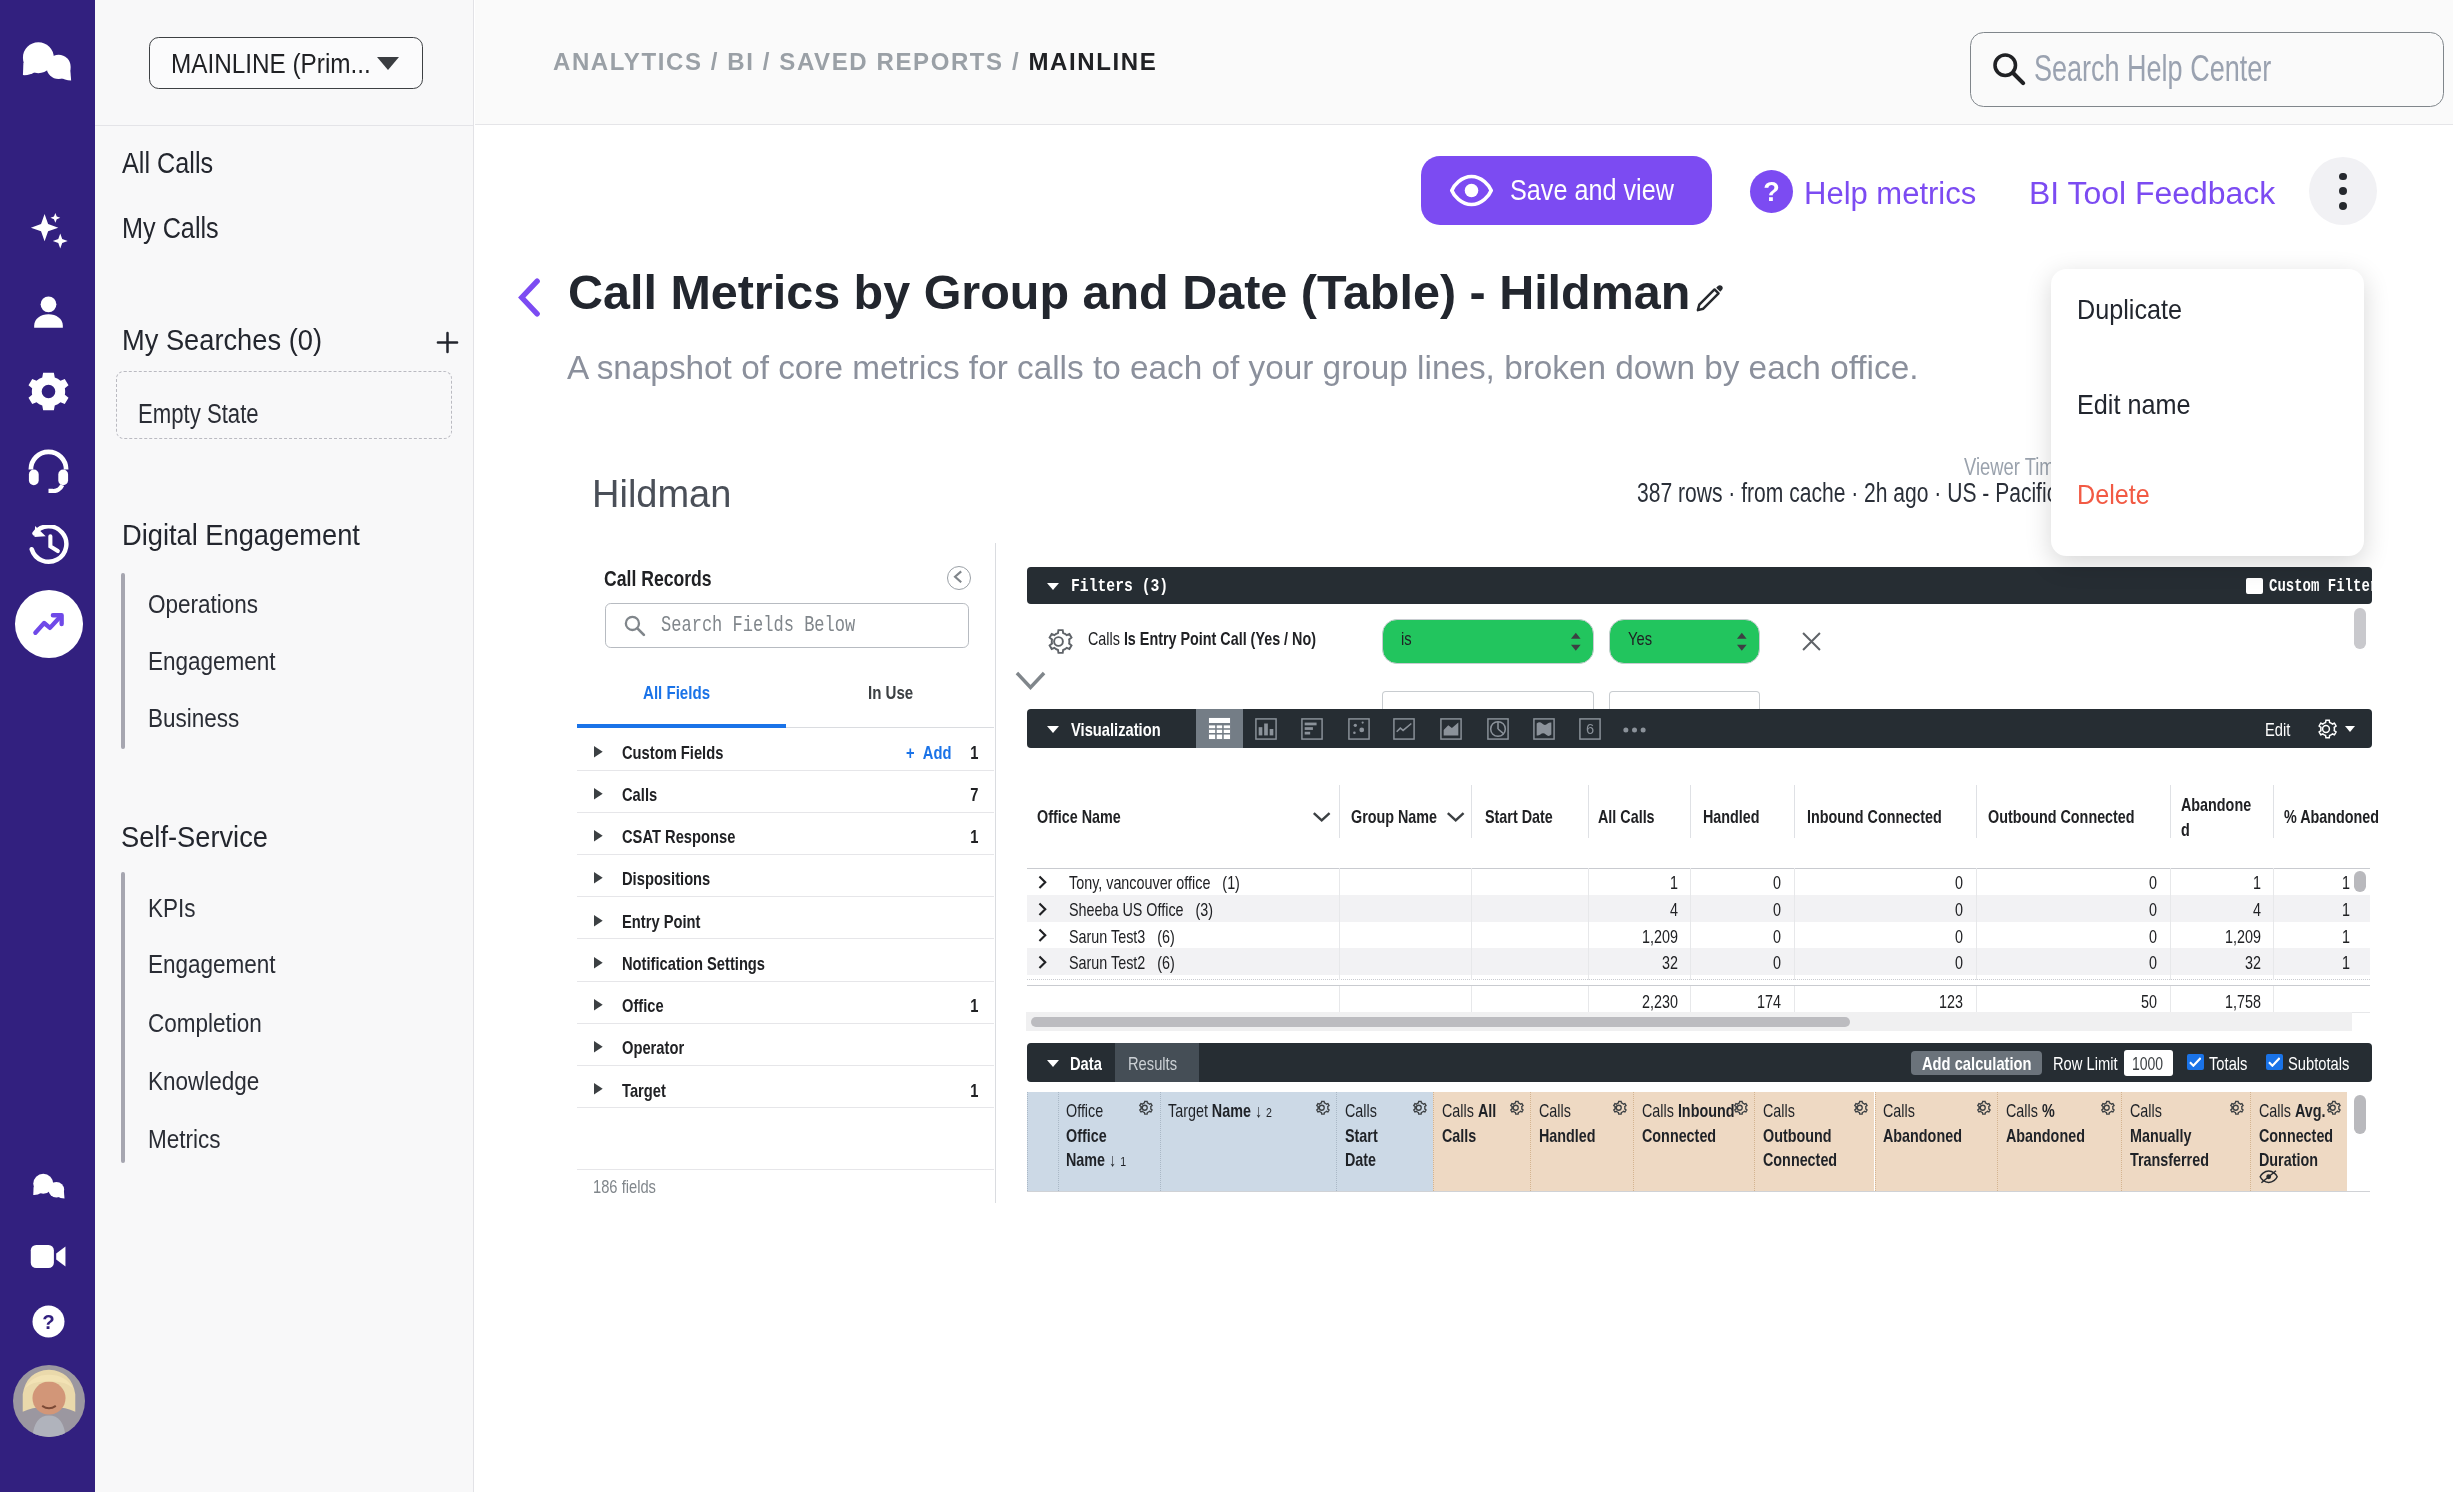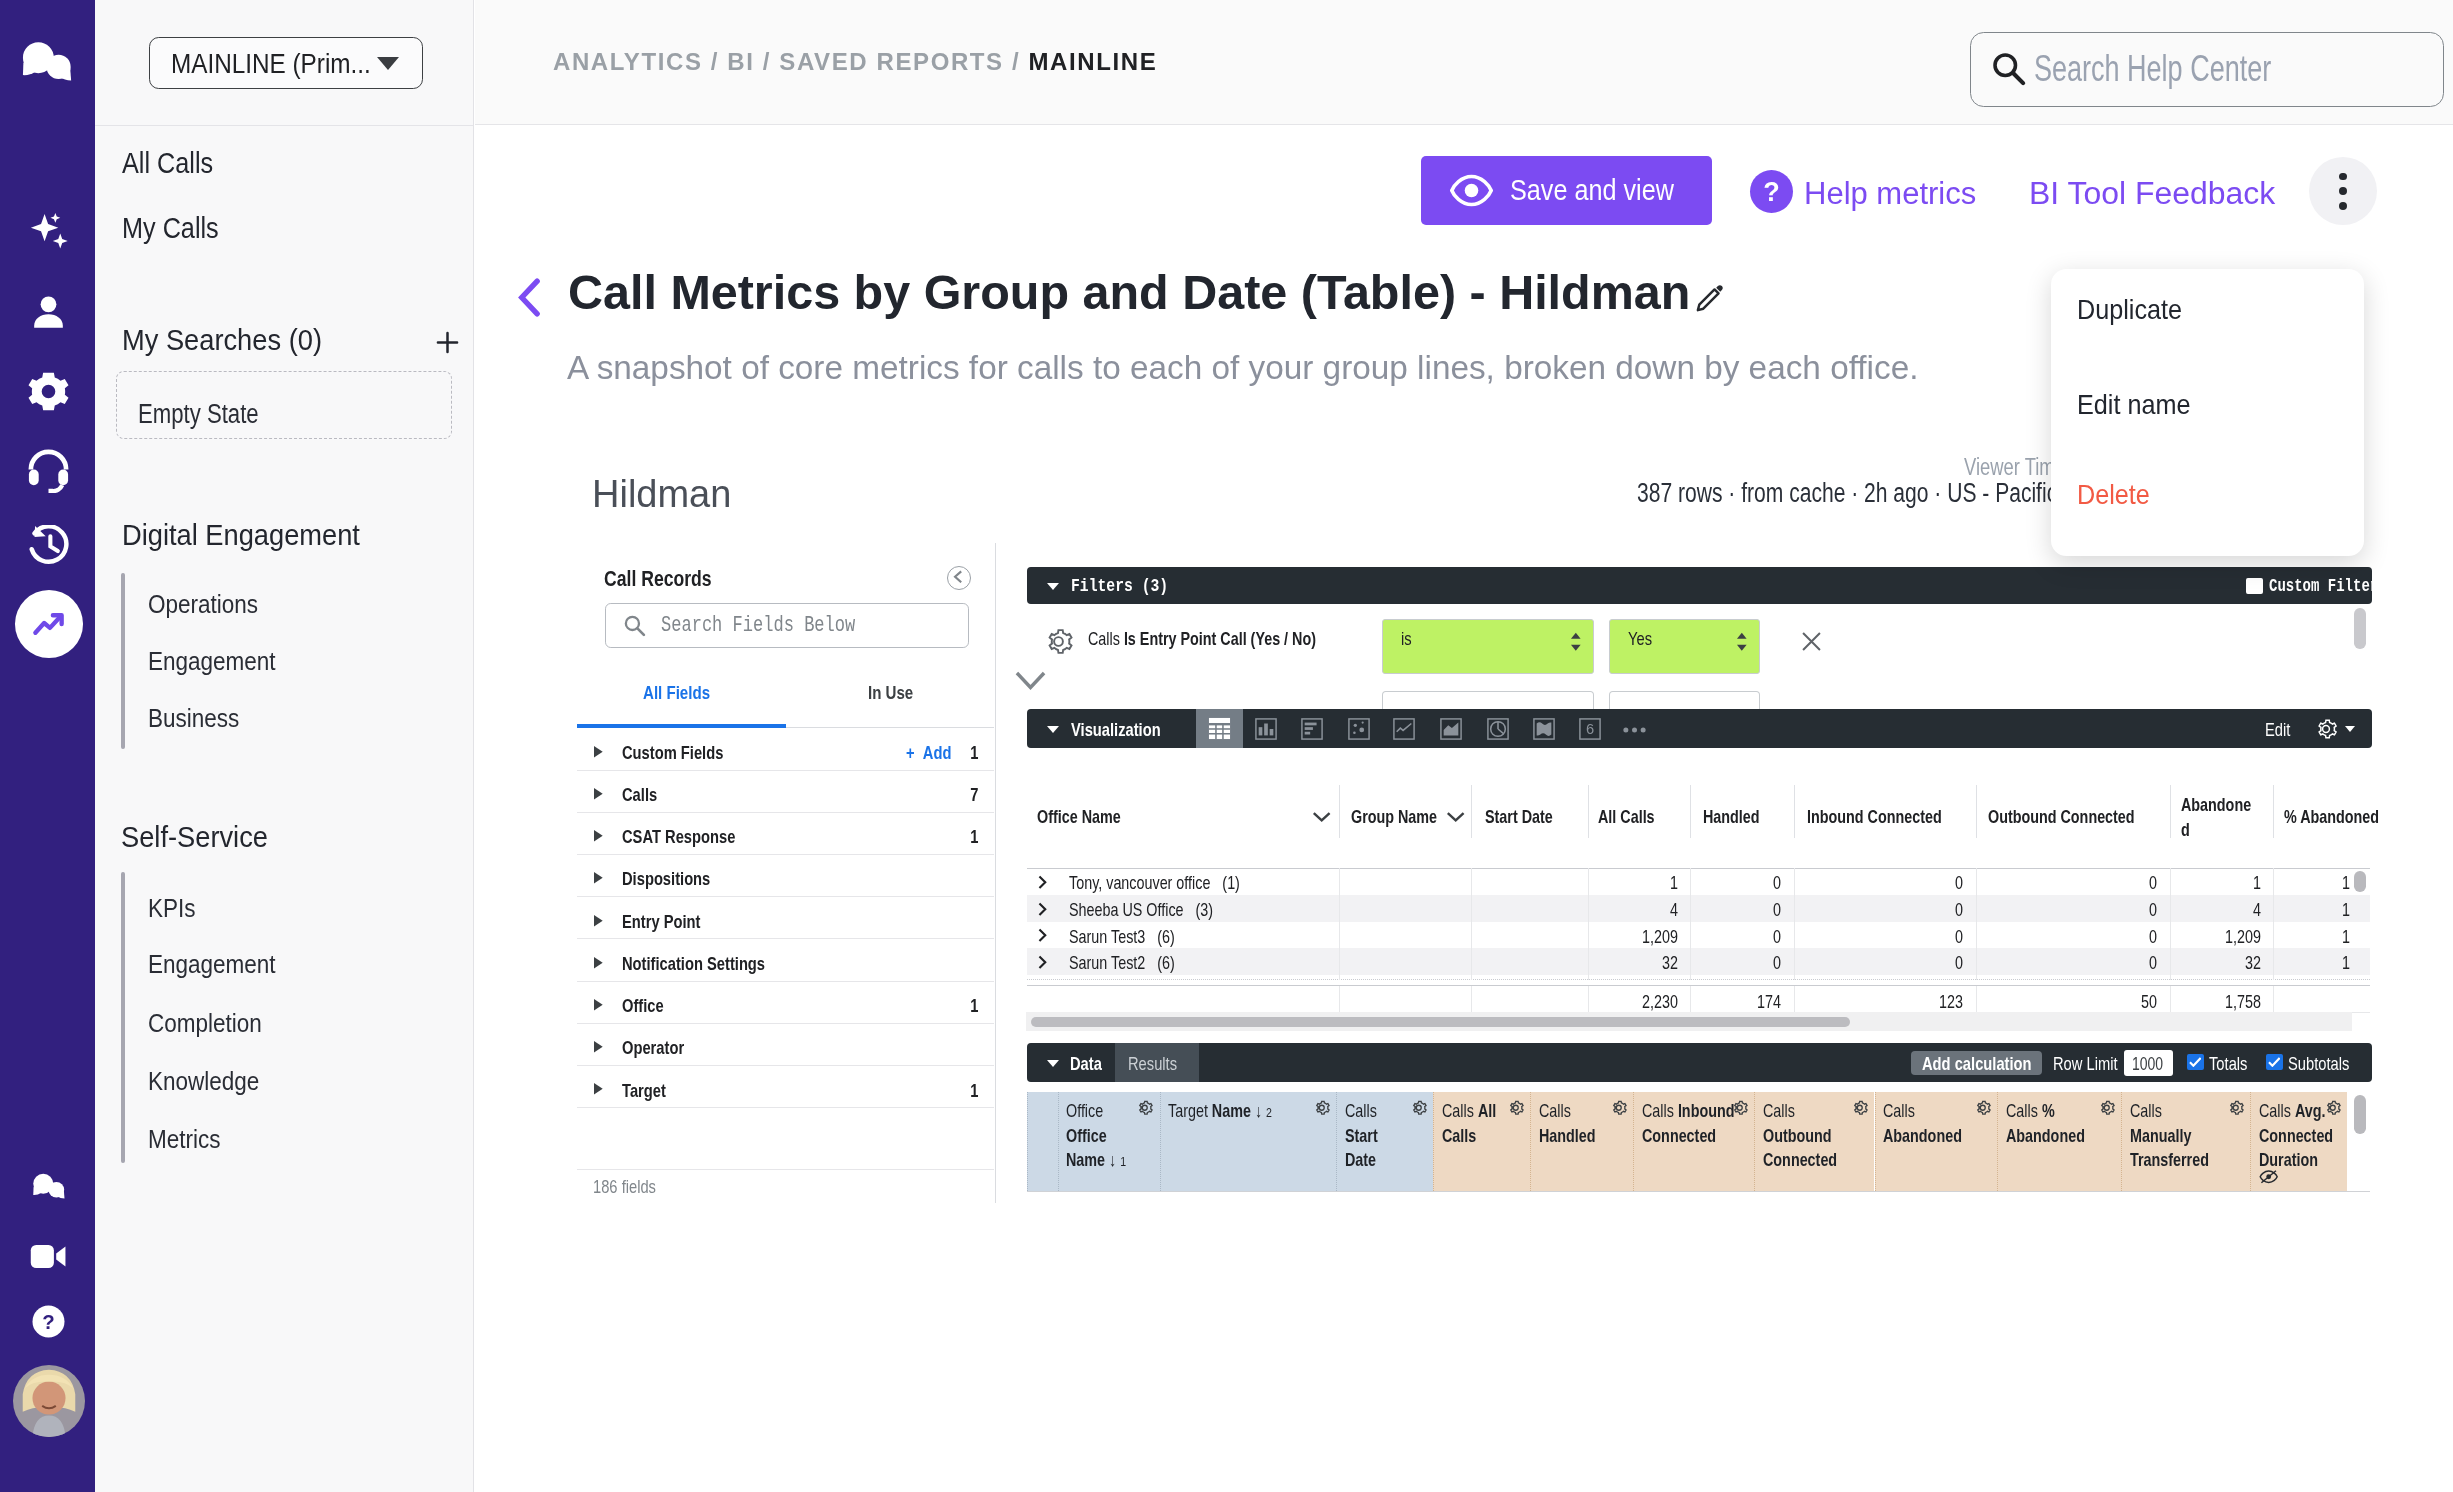--- a/index.html
+++ b/index.html
@@ -14,21 +14,21 @@
 #topbar { position:absolute; left:475px; top:0; width:1979px; height:125px; background:#fafafa; border-bottom:1px solid #e5e5e8; }
 
 .mainline { position:absolute; left:149px; top:37px; width:274px; height:52px; border:1.9px solid #3d4043; border-radius:9.7px; background:#fbfbfc; }
 .mainline span { position:absolute; left:21.3px; top:10.7px; font-size:27px; color:#202124; transform:scaleX(.9); transform-origin:0 0; white-space:nowrap; }
 .mainline .car { position:absolute; right:23px; top:19.4px; width:0; height:0; border-left:11.6px solid transparent; border-right:11.6px solid transparent; border-top:13.6px solid #3a3d41; }
 
 .menu { position:absolute; left:2051px; top:269px; width:313px; height:287px; background:#fff; border-radius:15.5px; box-shadow:0 7.8px 27px rgba(0,0,0,0.16); z-index:50; }
 
 .dbar { position:absolute; left:1027px; width:1345px; background:#262d33; border-radius:3.9px; }
 .bcaret { position:absolute; width:0; height:0; border-left:6.8px solid transparent; border-right:6.8px solid transparent; border-top:7.8px solid #fff; }
-.fsel { position:absolute; height:55px; border:1.9px solid #c8ccd0; border-radius:3px; background:#bef264; }
+.fsel { position:absolute; height:45px; border:1.9px solid #c8ccd0; border-radius:15px; background:#22c55e; }
 .vline { position:absolute; width:1px; background:#dfe1e5; }
 .rvline { position:absolute; width:1px; background:#e7e8ea; }
 .gearsvg { position:absolute; }
 </style>
 </head>
 <body>
 
 <div id="rail"></div>
 <div id="sidebar"></div>
 <div id="topbar"></div>
@@ -125,21 +125,21 @@
 
 <span class="tx" style="left:553px;top:48px;font-size:24px;letter-spacing:1.6px;color:#9aa0a6;font-weight:700;">ANALYTICS / BI / SAVED REPORTS / <b style="color:#202124;">MAINLINE</b></span>
 <div style="position:absolute;left:1970px;top:32px;width:474px;height:75px;border:1.9px solid #80868b;border-radius:13.6px;background:#fafafa;">
 <svg style="position:absolute;left:18.4px;top:15.5px;" width="39" height="39" viewBox="0 0 24 24">
       <circle cx="10" cy="10" r="6.3" fill="none" stroke="#202124" stroke-width="2.2"></circle>
       <line x1="14.8" y1="14.8" x2="21" y2="21" stroke="#202124" stroke-width="2.6" stroke-linecap="round"></line>
     </svg>
 <span class="tx" style="left:63px;top:14.6px;font-size:37px;color:#9aa2b0;transform:scaleX(.73);">Search Help Center</span>
 </div>
 
-<div style="position:absolute;left:1421px;top:156px;width:291px;height:69px;background:#7c4bf2;border-radius:5px;">
+<div style="position:absolute;left:1421px;top:156px;width:291px;height:69px;background:#7c4bf2;border-radius:19px;">
 <svg style="position:absolute;left:29px;top:18.4px;" width="43" height="33" viewBox="0 0 24 18">
       <path d="M12 1.2C6.2 1.2 2.1 6.2 1 9c1.1 2.8 5.2 7.8 11 7.8S21.9 11.8 23 9c-1.1-2.8-5.2-7.8-11-7.8z" fill="none" stroke="#fff" stroke-width="2"></path>
       <circle cx="12" cy="9" r="3.8" fill="#fff"></circle>
     </svg>
 <span class="tx" style="left:89px;top:16.5px;font-size:30px;color:#fff;transform:scaleX(.84);">Save and view</span>
 </div>
 <div style="position:absolute;left:1750px;top:170px;width:43px;height:43px;border-radius:50%;background:#7c4bf2;">
 <span style="position:absolute;left:0;width:43px;text-align:center;top:6.8px;font-size:27px;font-weight:700;color:#fff;">?</span>
   </div>
 <span class="tx" style="left:1804px;top:176px;font-size:31px;color:#7c4bf2;transform:scaleX(1);">Help metrics</span>

